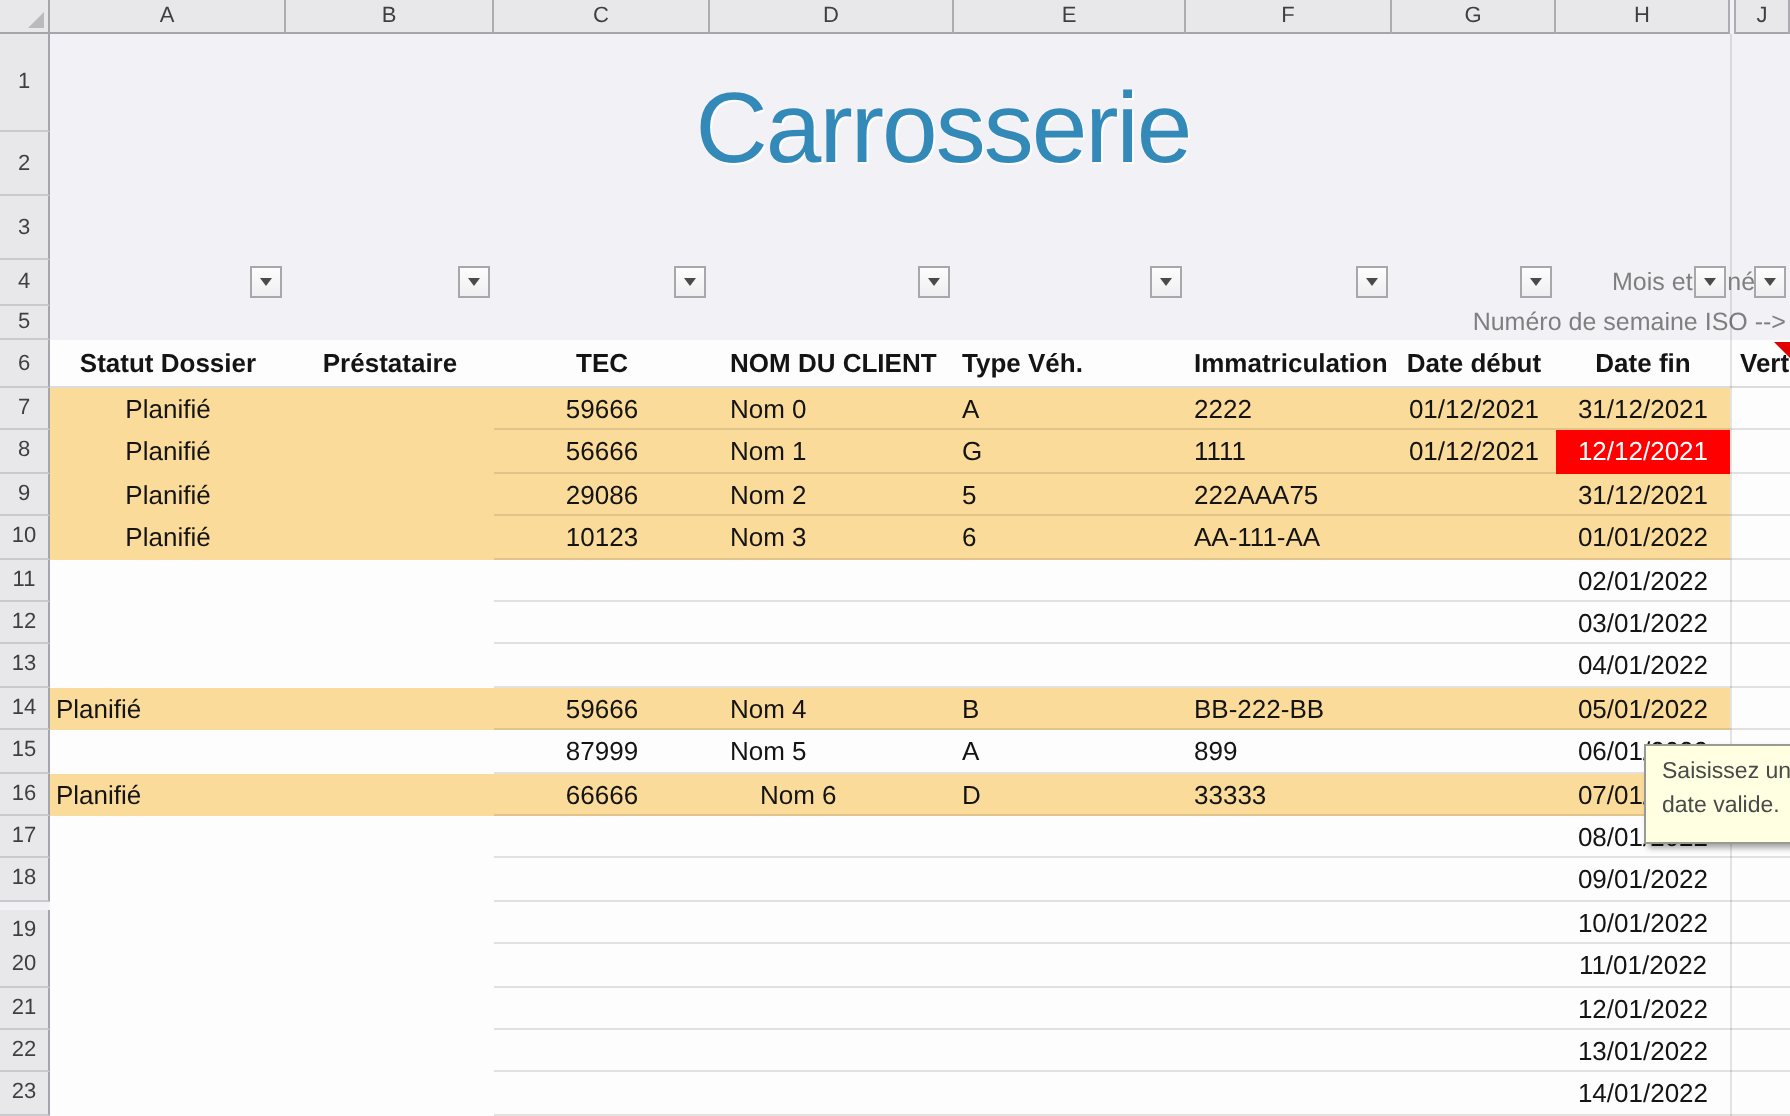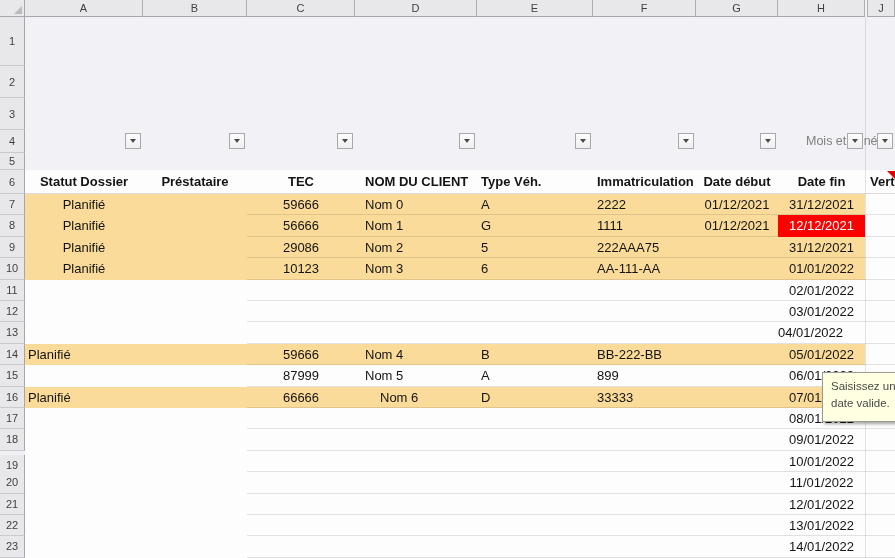--- a/index.html
+++ b/index.html
@@ -153,21 +153,21 @@
       <div class="cell" style="left: 247px; width: 108px; top: 258.2px; height: 21.4px; line-height: 21.4px; text-align: center;">10123</div>
       <div class="cell" style="left: 365px; width: 112px; top: 258.2px; height: 21.4px; line-height: 21.4px; text-align: left;">Nom 3</div>
       <div class="cell" style="left: 481px; width: 112px; top: 258.2px; height: 21.4px; line-height: 21.4px; text-align: left;">6</div>
       <div class="cell" style="left: 597px; width: 99px; top: 258.2px; height: 21.4px; line-height: 21.4px; text-align: left;">AA-111-AA</div>
       <div class="cell" style="left: 778px; width: 87px; top: 258.2px; height: 21.4px; line-height: 21.4px; text-align: center;">01/01/2022</div>
       <div class="rowline" style="top: 300px;"></div>
       <div class="cell" style="left: 778px; width: 87px; top: 279.6px; height: 21.4px; line-height: 21.4px; text-align: center;">02/01/2022</div>
       <div class="rowline" style="top: 321.4px;"></div>
       <div class="cell" style="left: 778px; width: 87px; top: 301px; height: 21.4px; line-height: 21.4px; text-align: center;">03/01/2022</div>
       <div class="rowline" style="top: 342.8px;"></div>
-      <div class="cell" style="left: 778px; width: 87px; top: 322.4px; height: 21.4px; line-height: 21.4px; text-align: left;">04/01/2022</div>
+      <div class="cell" style="left: 778px; width: 87px; top: 322.4px; height: 21.4px; line-height: 21.4px; text-align: center;">04/01/2022</div>
       <div class="hl-row" style="top: 343.8px; height: 21.4px; background: rgb(250, 219, 153);"></div>
       <div class="rowline" style="top: 364.2px;"></div>
       <div class="cell" style="left: 28px; width: 115px; top: 343.8px; height: 21.4px; line-height: 21.4px; text-align: left;">Planifié</div>
       <div class="cell" style="left: 247px; width: 108px; top: 343.8px; height: 21.4px; line-height: 21.4px; text-align: center;">59666</div>
       <div class="cell" style="left: 365px; width: 112px; top: 343.8px; height: 21.4px; line-height: 21.4px; text-align: left;">Nom 4</div>
       <div class="cell" style="left: 481px; width: 112px; top: 343.8px; height: 21.4px; line-height: 21.4px; text-align: left;">B</div>
       <div class="cell" style="left: 597px; width: 99px; top: 343.8px; height: 21.4px; line-height: 21.4px; text-align: left;">BB-222-BB</div>
       <div class="cell" style="left: 778px; width: 87px; top: 343.8px; height: 21.4px; line-height: 21.4px; text-align: center;">05/01/2022</div>
       <div class="rowline" style="top: 385.6px;"></div>
       <div class="cell" style="left: 247px; width: 108px; top: 365.2px; height: 21.4px; line-height: 21.4px; text-align: center;">87999</div>
@@ -192,22 +192,24 @@
       <div class="rowline" style="top: 492.6px;"></div>
       <div class="cell" style="left: 778px; width: 87px; top: 472.2px; height: 21.4px; line-height: 21.4px; text-align: center;">11/01/2022</div>
       <div class="rowline" style="top: 514px;"></div>
       <div class="cell" style="left: 778px; width: 87px; top: 493.6px; height: 21.4px; line-height: 21.4px; text-align: center;">12/01/2022</div>
       <div class="rowline" style="top: 535.4px;"></div>
       <div class="cell" style="left: 778px; width: 87px; top: 515px; height: 21.4px; line-height: 21.4px; text-align: center;">13/01/2022</div>
       <div class="rowline" style="top: 556.8px;"></div>
       <div class="cell" style="left: 778px; width: 87px; top: 536.4px; height: 21.4px; line-height: 21.4px; text-align: center;">14/01/2022</div>
     </div>
 
+  <div id="title" style="color: rgb(51, 138, 184);">Carrosserie</div>
 
   <div id="month-label">Mois et année</div>
+  <div id="week-label">Numéro de semaine ISO --&gt;</div>
 
   <div id="row6line" style="top:193px;"></div>
   <div class="vline"></div>
   <div id="comment-tri" style="border-top-color: rgb(224, 0, 0);"></div>
 
   <div id="tooltip" style="background: rgb(255, 255, 225);">
     <span>Saisissez une date valide.</span>
   </div>
 </div>
 

